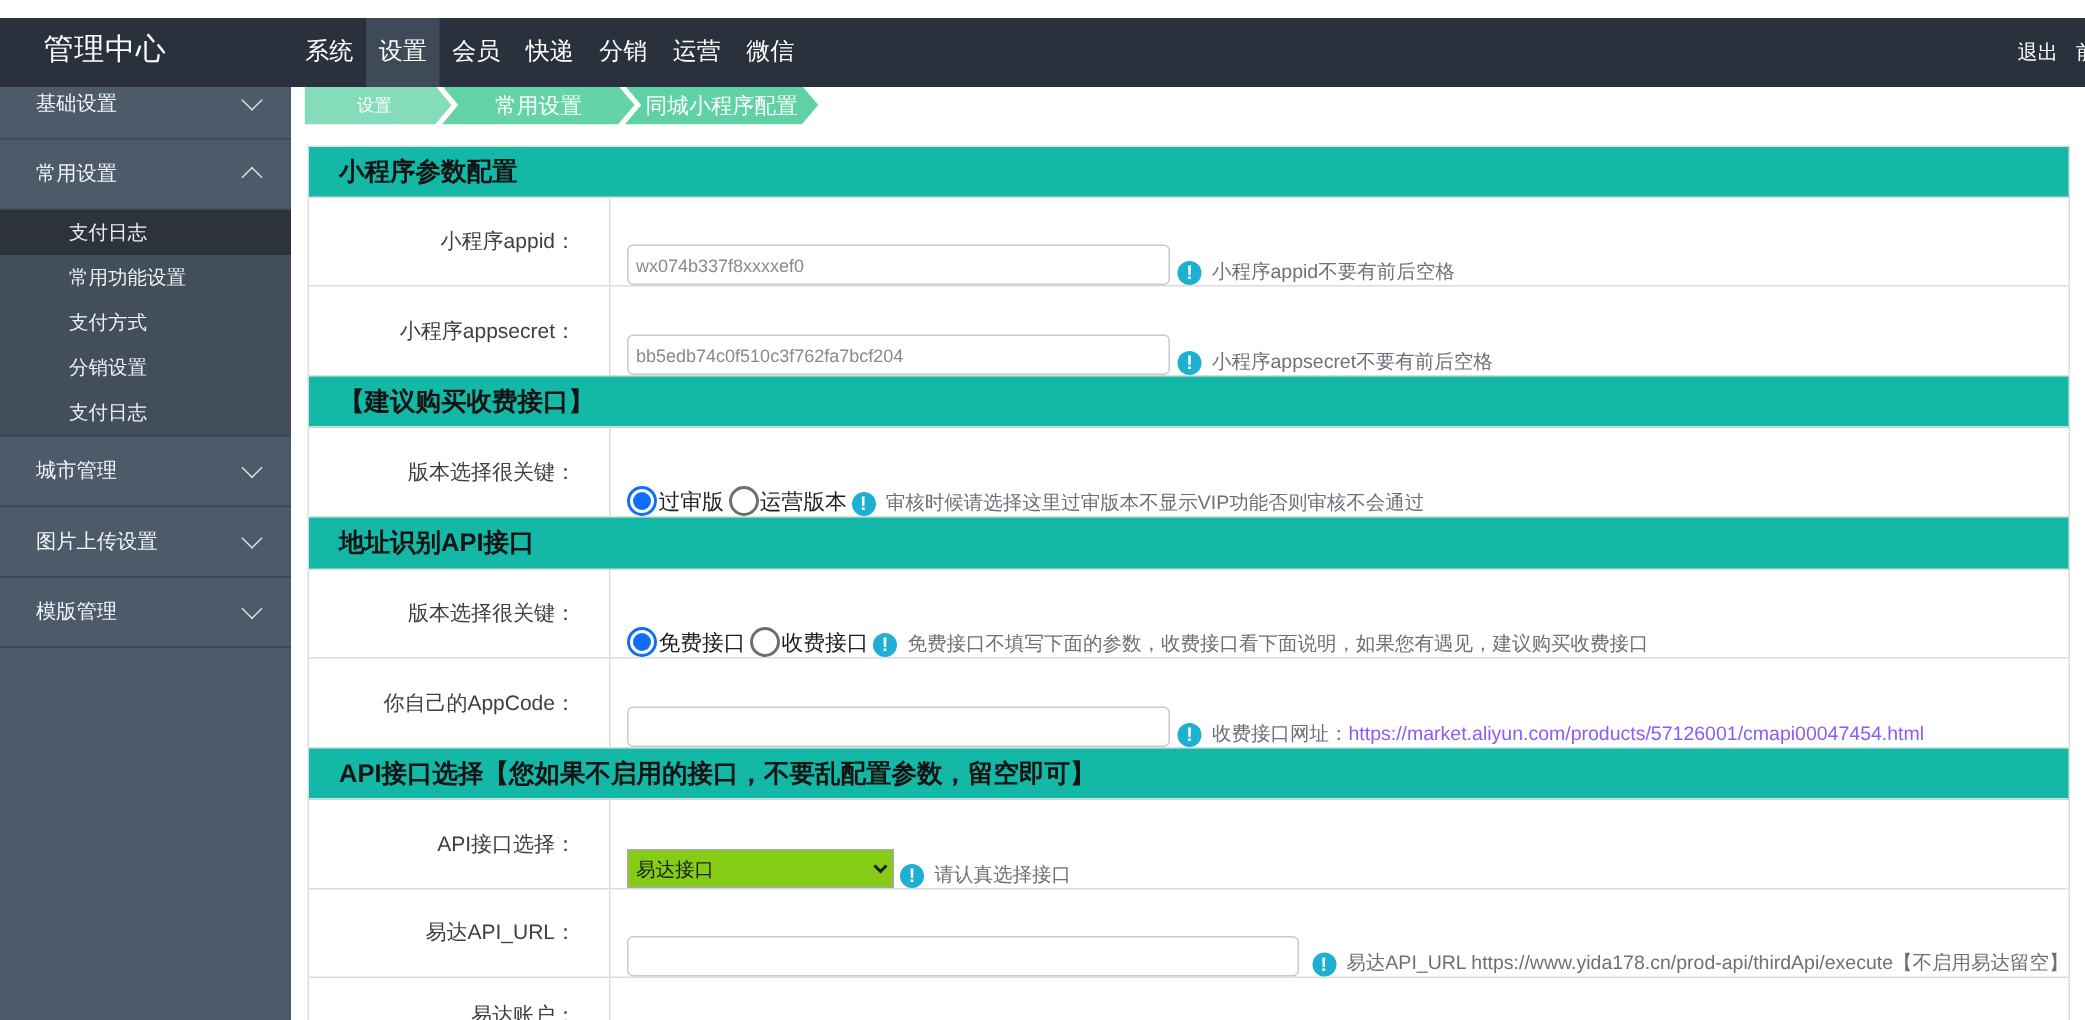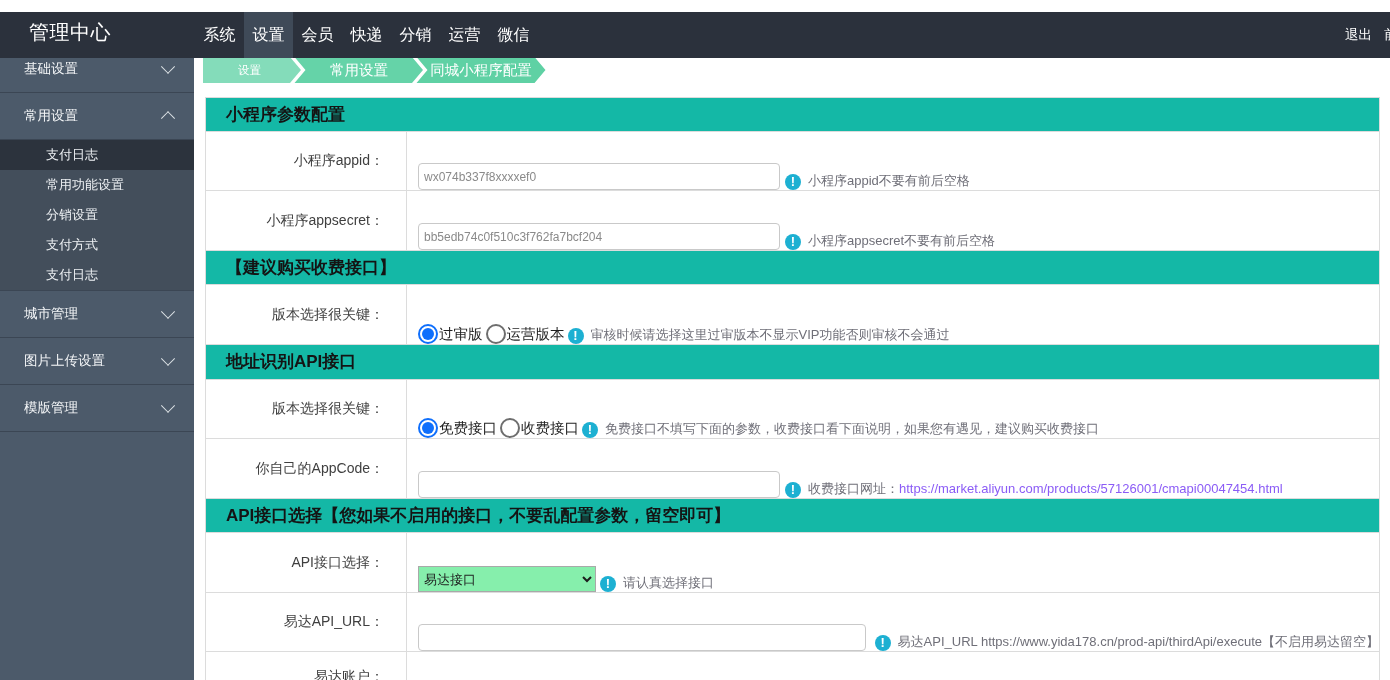--- a/index.html
+++ b/index.html
@@ -34,41 +34,41 @@
   .w1 { width:362px; }
   .w2 { width:458px; }
   .w3 { width:145px; }
   .ico { flex:none; width:16px; height:16px; border-radius:50%; background:#1db0d2; color:#fff; font-size:13px; font-weight:bold; line-height:16px; text-align:center; margin:0 7px 0 5px; }
   .hint { font-size:13px; color:#6f6f78; white-space:nowrap; }
   .hint b { font-weight:normal; color:#8b5cf6; }
   .rlab { font-size:14.5px; color:#1f1f1f; margin-right:3px; }
   .rad { flex:none; width:20px; height:20px; border-radius:50%; border:2px solid #0f6ffc; position:relative; margin-right:1px; }
   .rad.off { border-color:#6e6e6e; border-width:2px; }
   .rad.on:after { content:""; position:absolute; left:50%; top:50%; width:12px; height:12px; margin:-6px 0 0 -6px; border-radius:50%; background:#0f6ffc; }
-  select.sel { width:178px; height:26px; border:1px solid #a9a9a9; border-radius:0; background:#86efac; font-size:13px; color:#1d1d1d; padding-left:1px; font-family:"Liberation Sans", sans-serif; outline:none; }
+  select.sel { width:178px; height:26px; border:1px solid #a9a9a9; border-radius:0; background:#84cc16; font-size:13px; color:#1d1d1d; padding-left:1px; font-family:"Liberation Sans", sans-serif; outline:none; }
 </style>
 </head>
 <body>
   <div class="topbar">
     <div class="logo">管理中心</div>
     <div class="nav">
       <a>系统</a><a class="act">设置</a><a>会员</a><a>快递</a><a>分销</a><a>运营</a><a>微信</a>
     </div>
     <div class="tb-r" style="left:1345px;">退出</div>
     <div class="tb-r" style="left:1384px;">前台</div>
   </div>
 
   <div class="sidebar">
     <div class="m-item">基础设置<span class="arr"></span></div>
     <div class="m-item">常用设置<span class="arr up"></span></div>
     <div class="submenu">
       <div class="s-item on">支付日志</div>
       <div class="s-item">常用功能设置</div>
+      <div class="s-item">支付方式</div>
       <div class="s-item">分销设置</div>
-      <div class="s-item">支付方式</div>
       <div class="s-item">支付日志</div>
     </div>
     <div class="m-item">城市管理<span class="arr"></span></div>
     <div class="m-item">图片上传设置<span class="arr"></span></div>
     <div class="m-item">模版管理<span class="arr"></span></div>
   </div>
 
   <svg class="crumb" width="346" height="26">
     <polygon points="0,0 87,0 98,13 87,26 0,26" fill="#84dcba"></polygon>
     <polygon points="91.5,0 209,0 220,13 209,26 91.5,26 102.5,13" fill="#65d3a8"></polygon>

